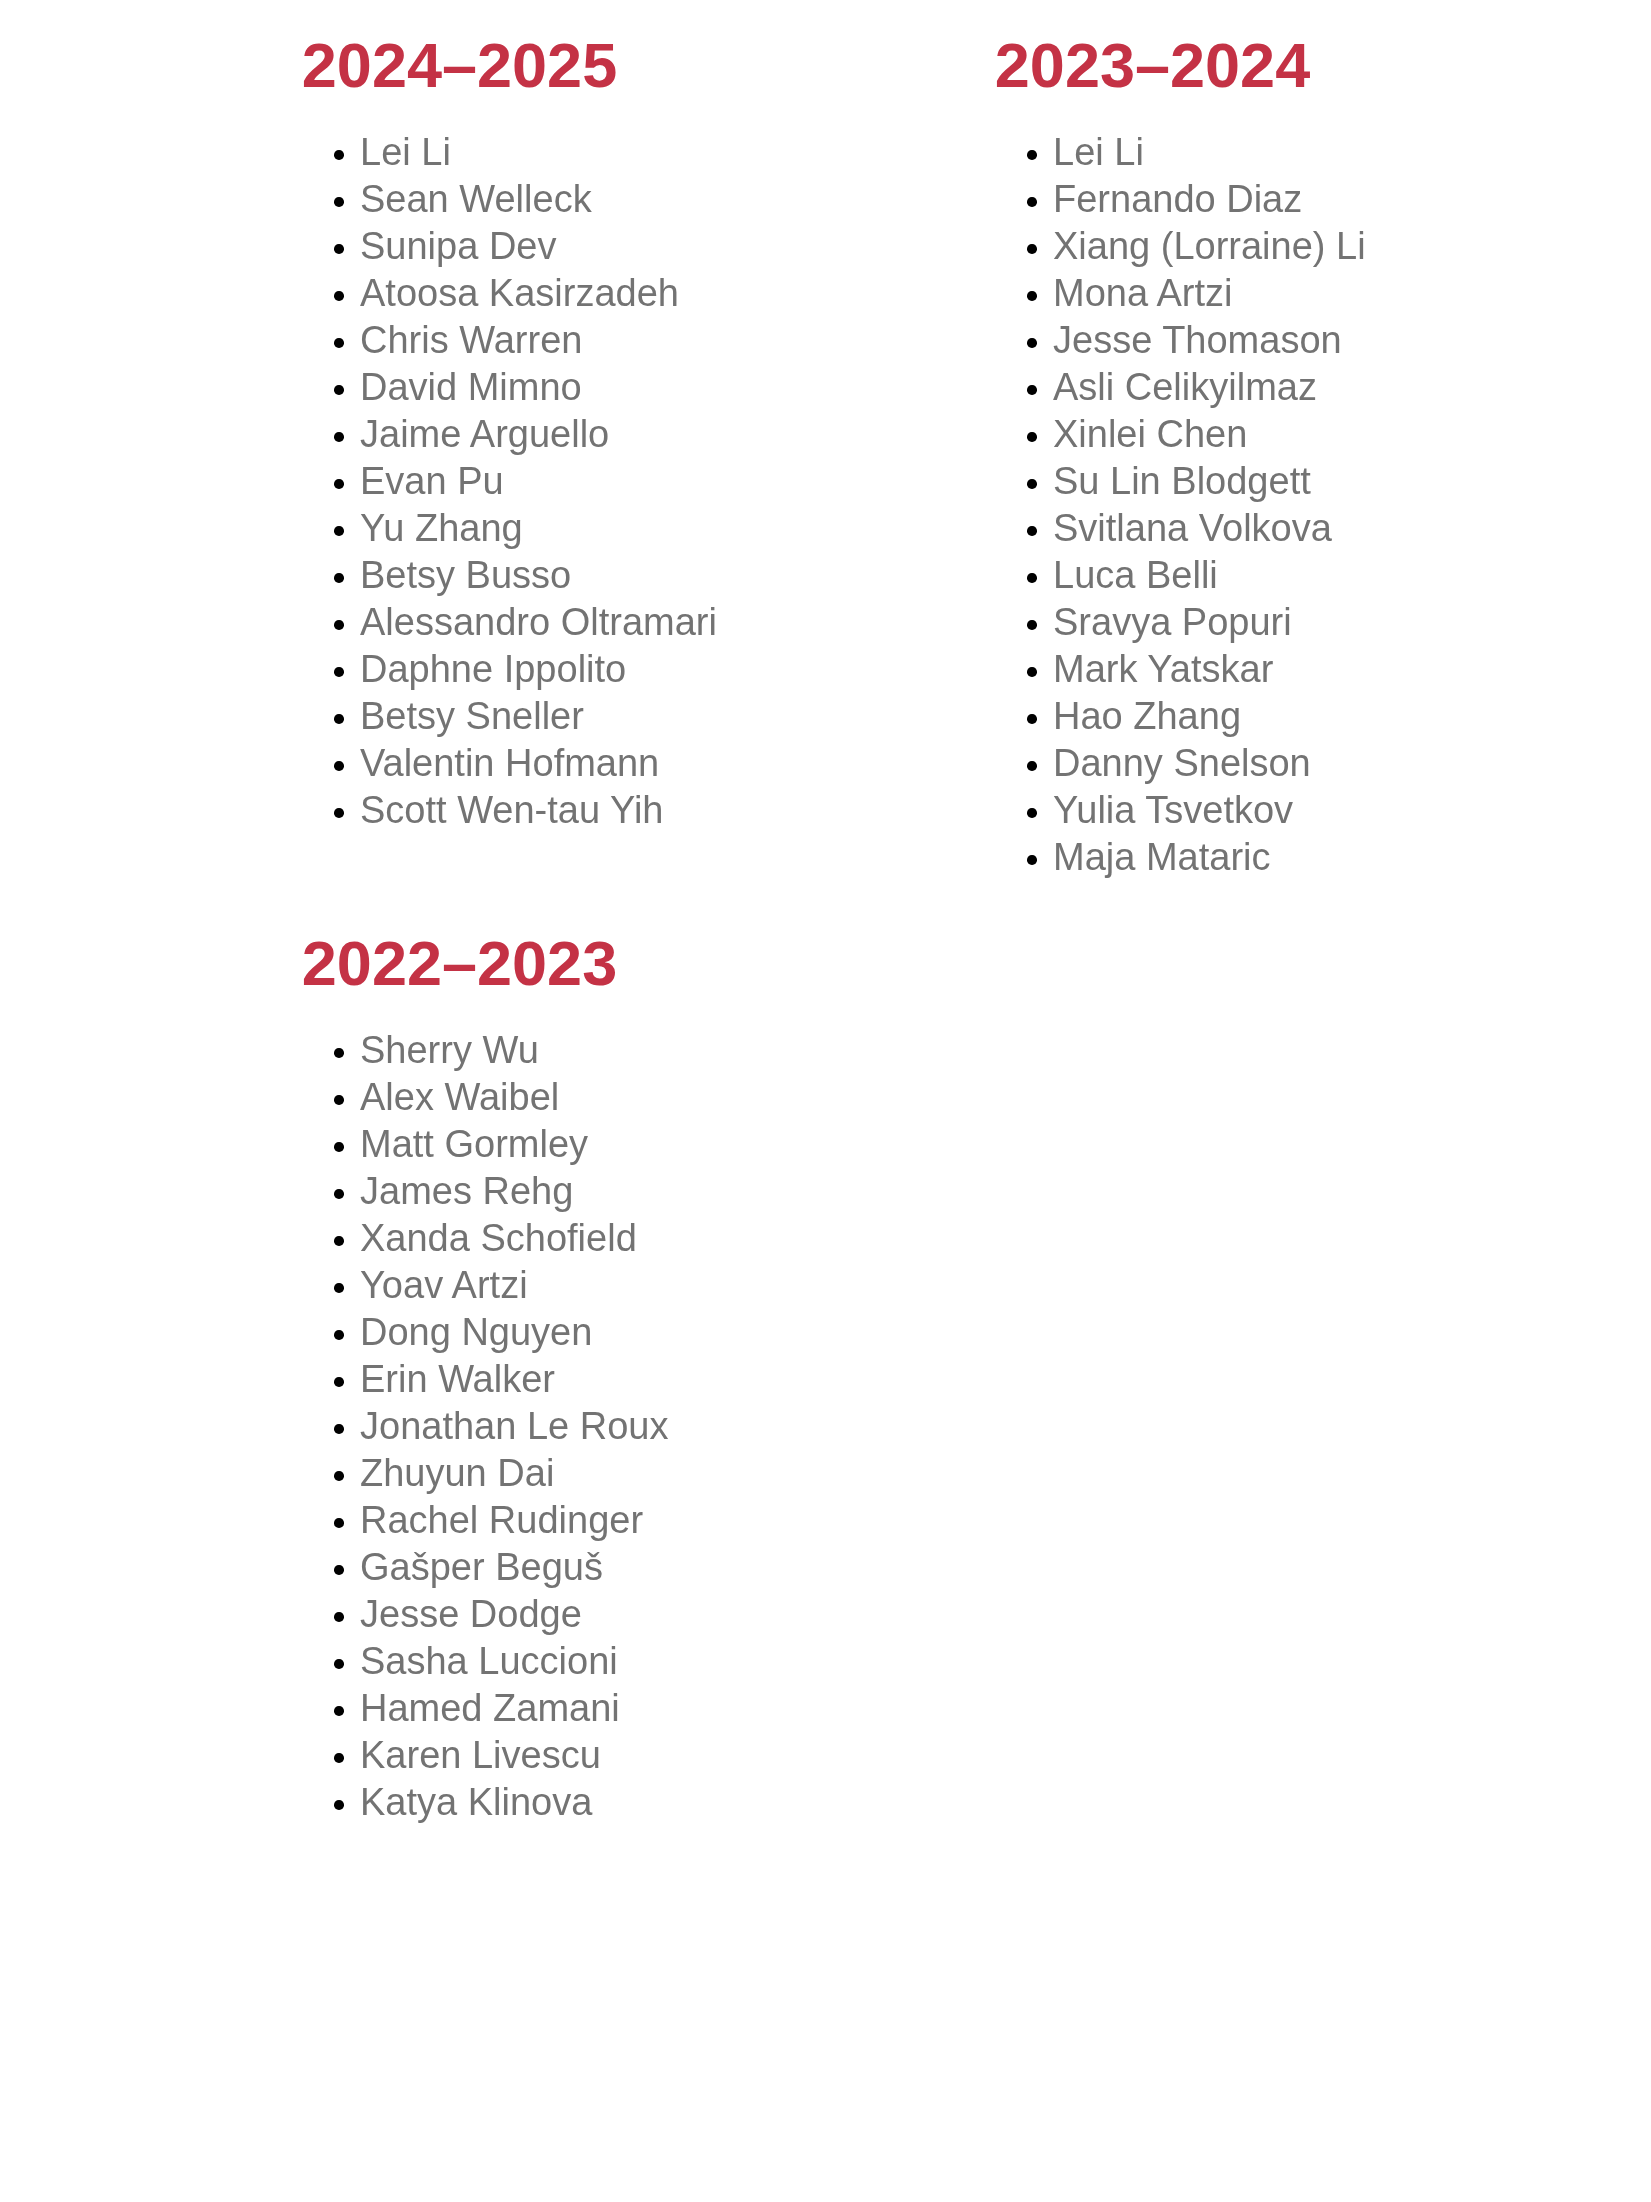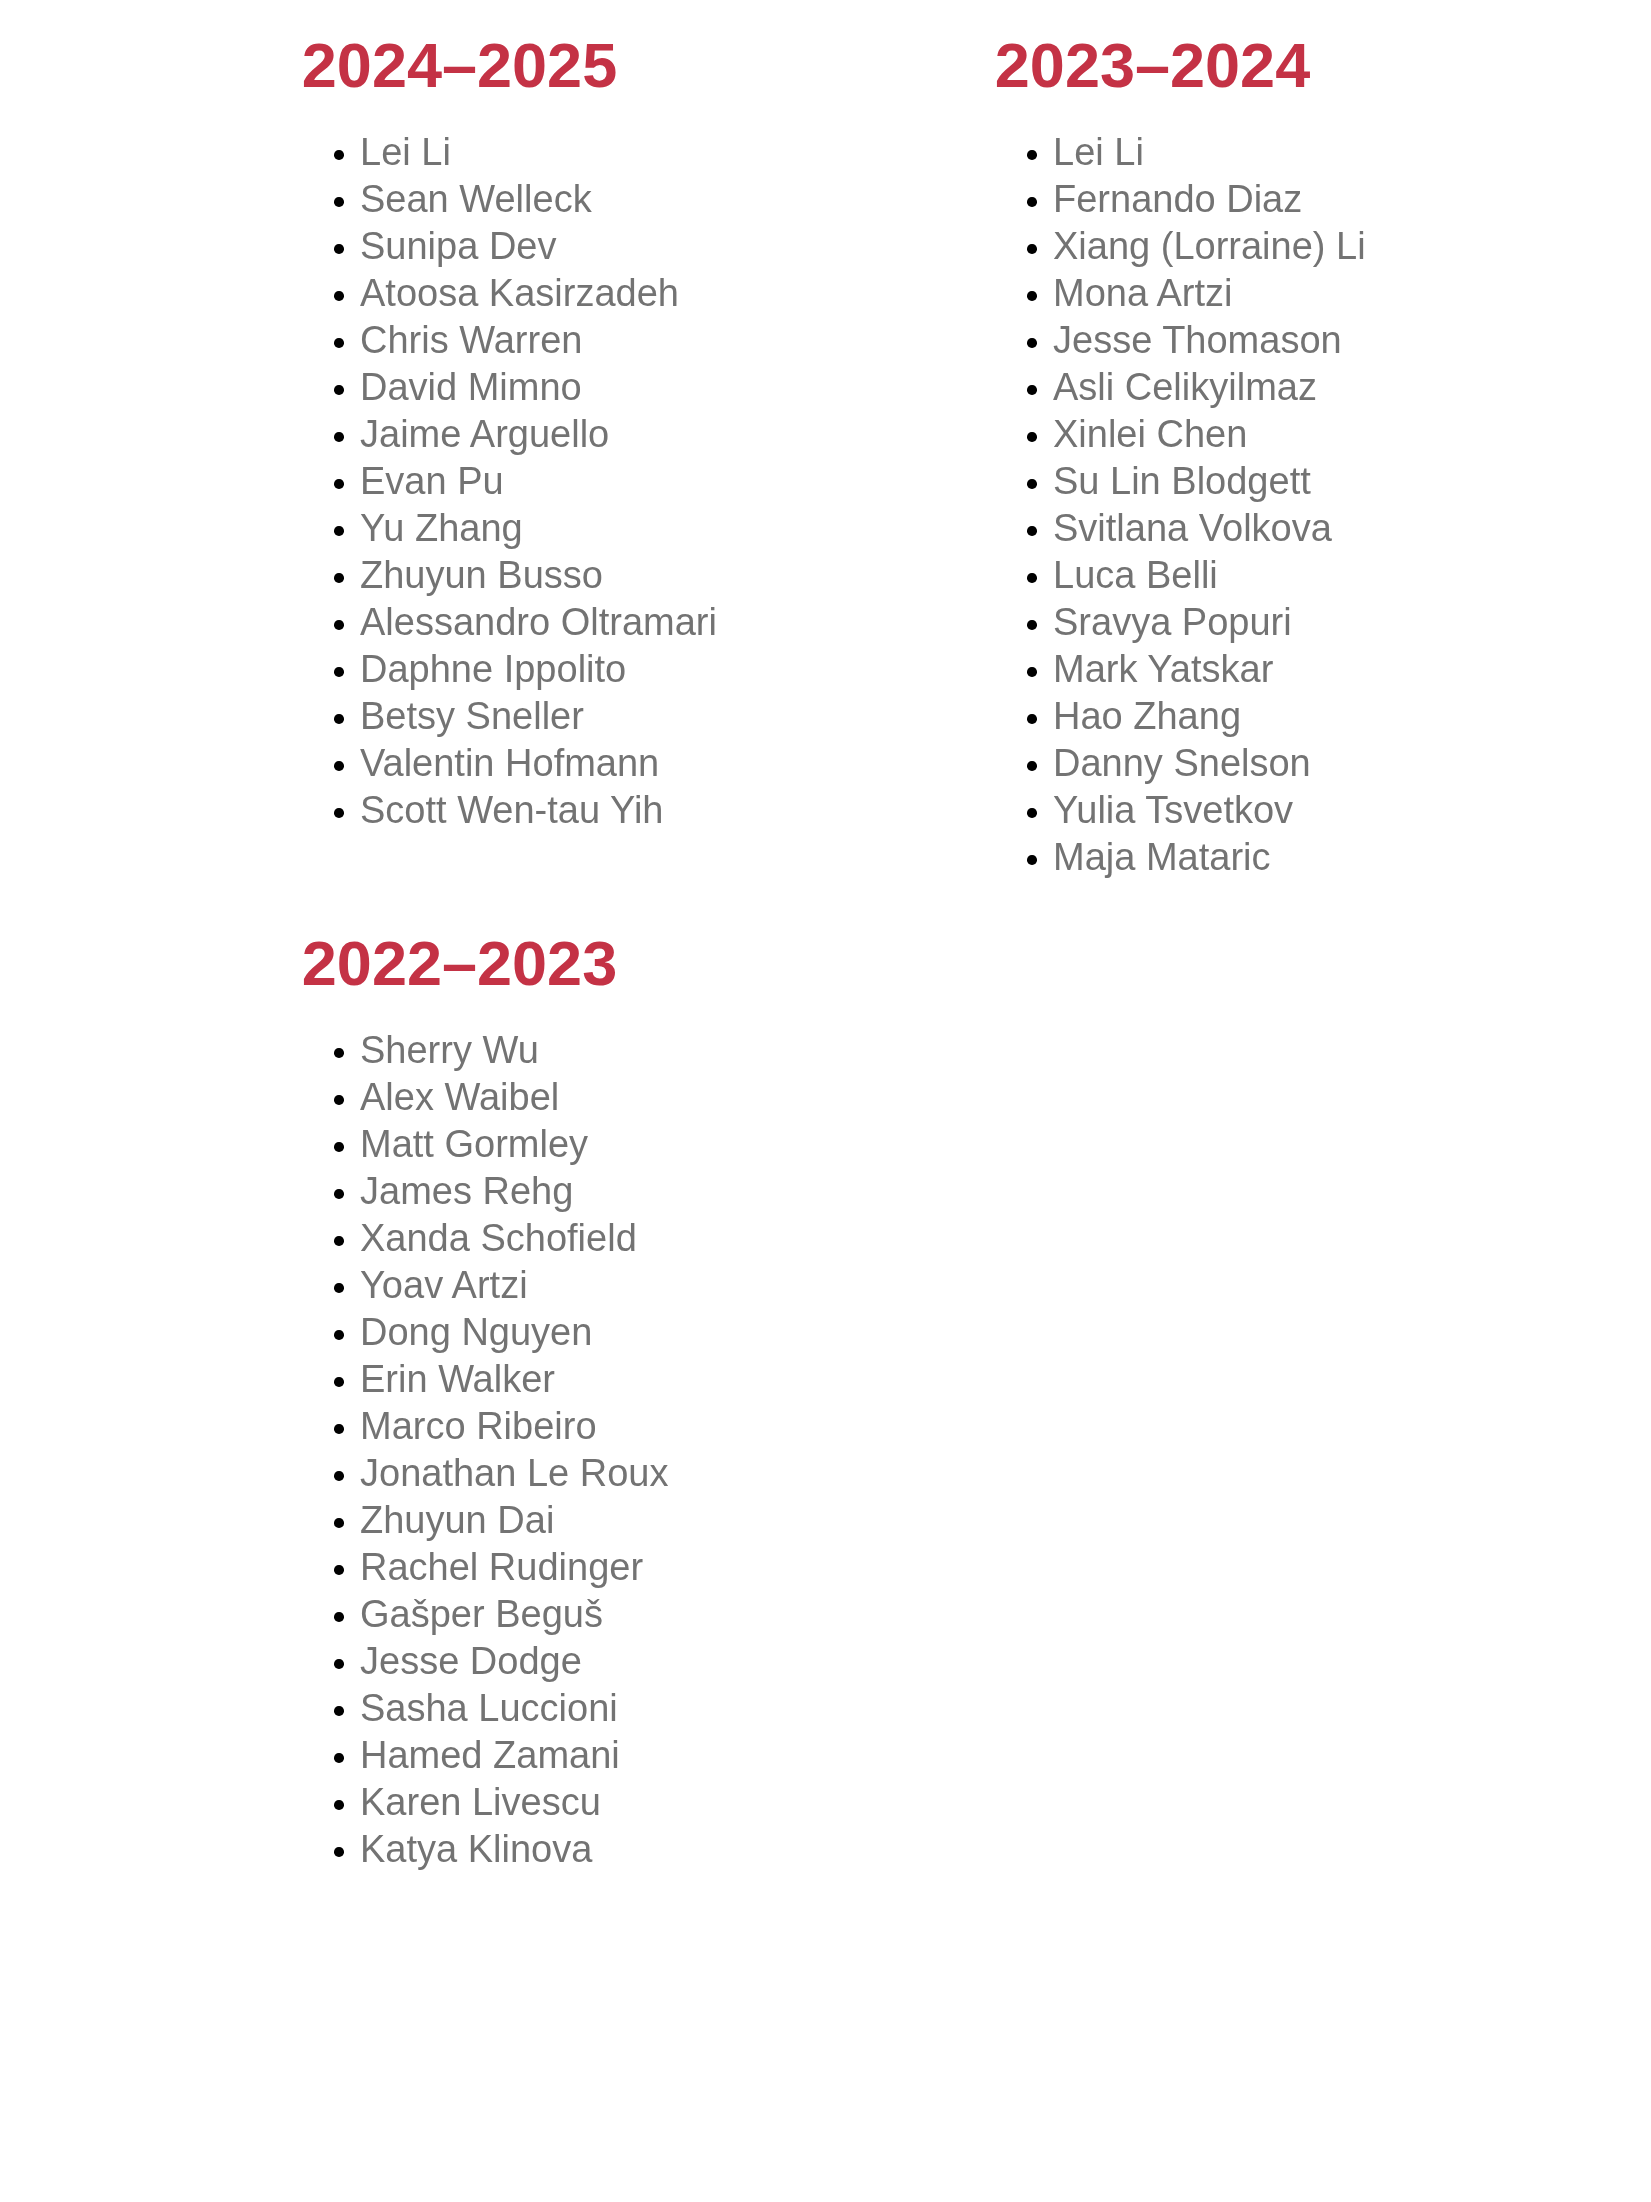--- a/index.html
+++ b/index.html
@@ -76,21 +76,21 @@
           <li>Chris Warren</li>
 
           <li>David Mimno</li>
 
           <li>Jaime Arguello</li>
 
           <li>Evan Pu</li>
 
           <li>Yu Zhang</li>
 
-          <li>Zhuyun Busso</li>
+          <li>Betsy Busso</li>
 
           <li>Alessandro Oltramari</li>
 
           <li>Daphne Ippolito</li>
 
           <li>Betsy Sneller</li>
 
           <li>Valentin Hofmann</li>
 
           <li>Scott Wen-tau Yih</li>
@@ -110,21 +110,20 @@
           <li>James Rehg</li>
 
           <li>Xanda Schofield</li>
 
           <li>Yoav Artzi</li>
 
           <li>Dong Nguyen</li>
 
           <li>Erin Walker</li>
 
-          <li>Marco Ribeiro</li>
 
           <li>Jonathan Le Roux</li>
 
           <li>Zhuyun Dai</li>
 
 
           <li>Rachel Rudinger</li>
 
           <li>Gašper Beguš</li>
 

